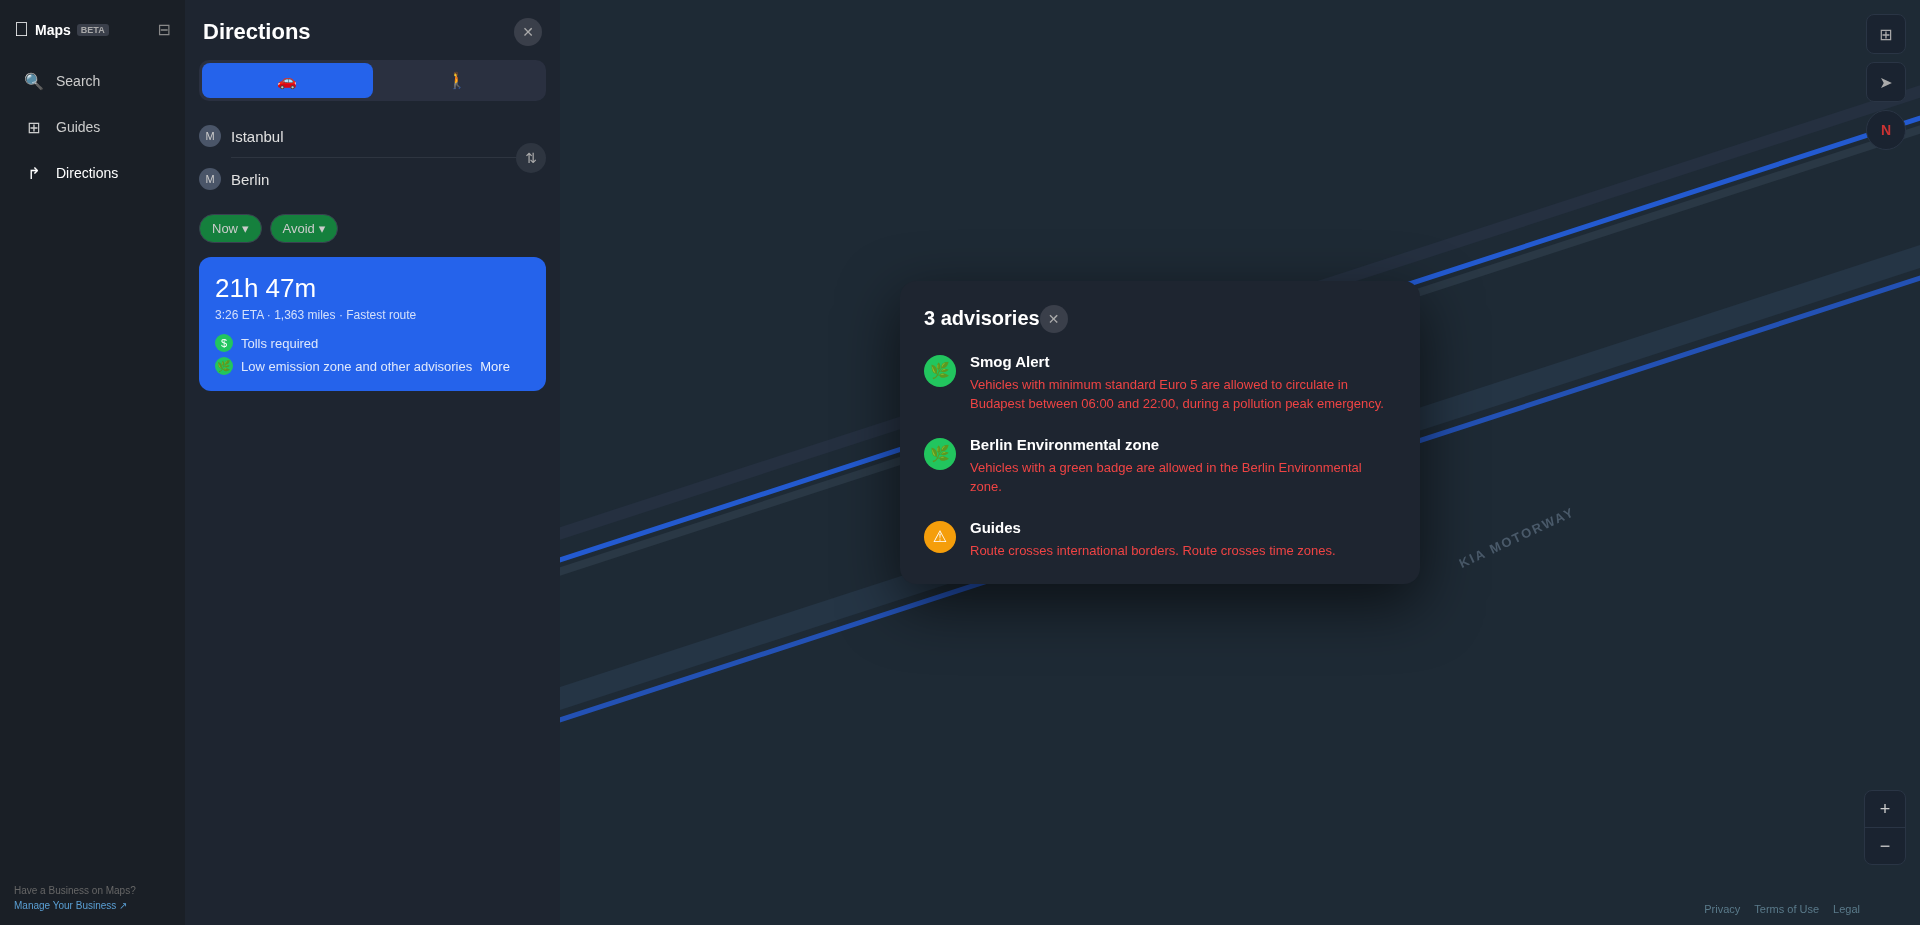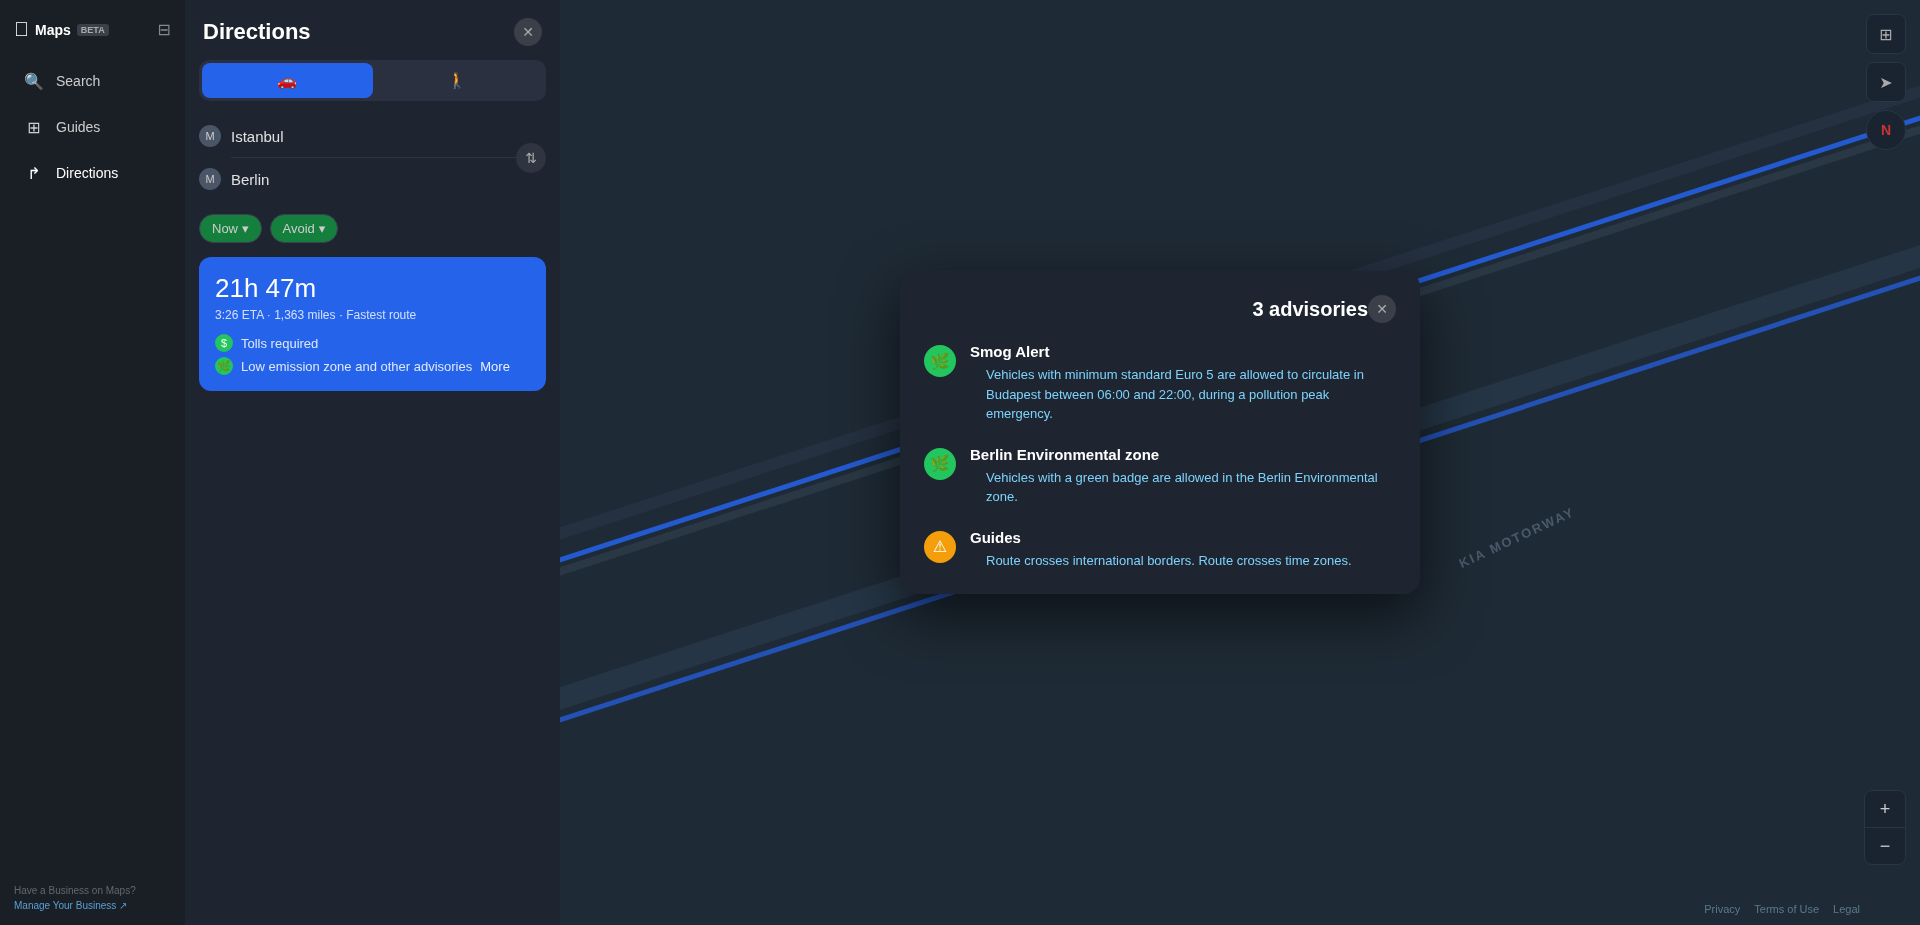--- a/index.html
+++ b/index.html
@@ -388,21 +388,21 @@
       max-width: 520px;
       pointer-events: all;
       position: relative;
       box-shadow: 0 20px 60px rgba(0,0,0,0.6);
       margin-top: -60px;
       margin-left: -160px;
     }
     .modal-header {
       display: flex;
       align-items: center;
-      justify-content: flex-end;
+      justify-content: flex-start;
       margin-bottom: 20px;
     }
     .modal-title {
       font-size: 20px;
       font-weight: 700;
       color: #fff;
     }
     .modal-close {
       width: 28px;
       height: 28px;
@@ -438,23 +438,22 @@
     .icon-notice { background: #f59e0b; color: #fff; }
     .advisory-content {}
     .advisory-title {
       font-size: 15px;
       font-weight: 700;
       color: #fff;
       margin-bottom: 5px;
     }
     .advisory-desc {
       font-size: 13px;
-      color: #7dd3fc;
+      color: #ef4444;
       line-height: 1.5;
-      margin-left: 16px;
     }
   </style>
 </head>
 <body>
 
 <div class="sidebar">
   <div class="sidebar-header">
     <div class="apple-maps-logo">
       <span class="apple-icon"></span>
       <span class="maps-text">Maps</span>

